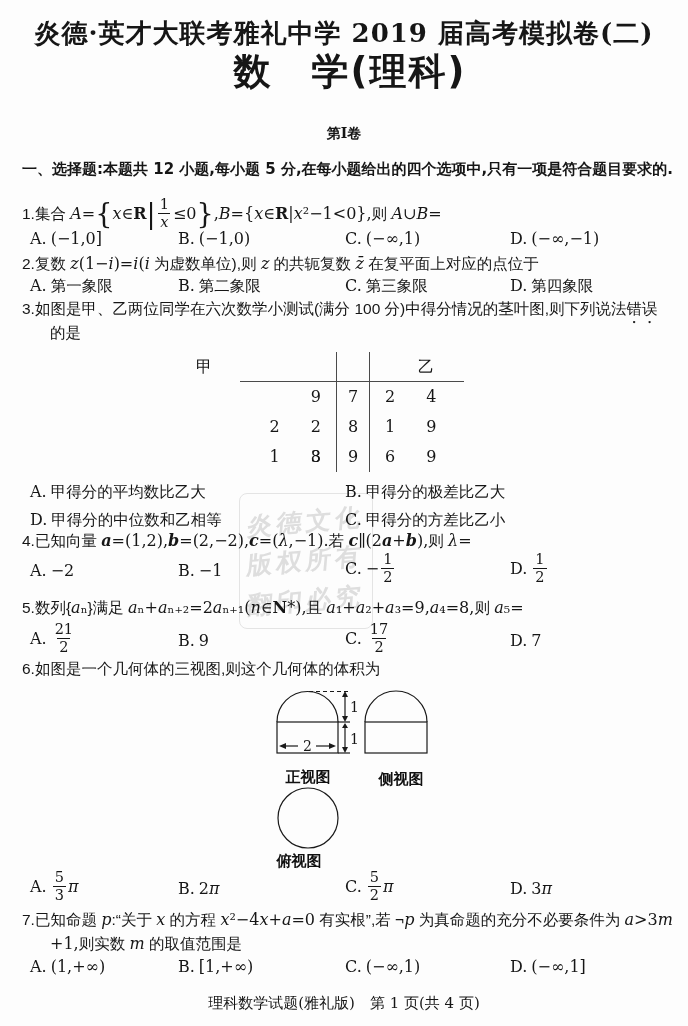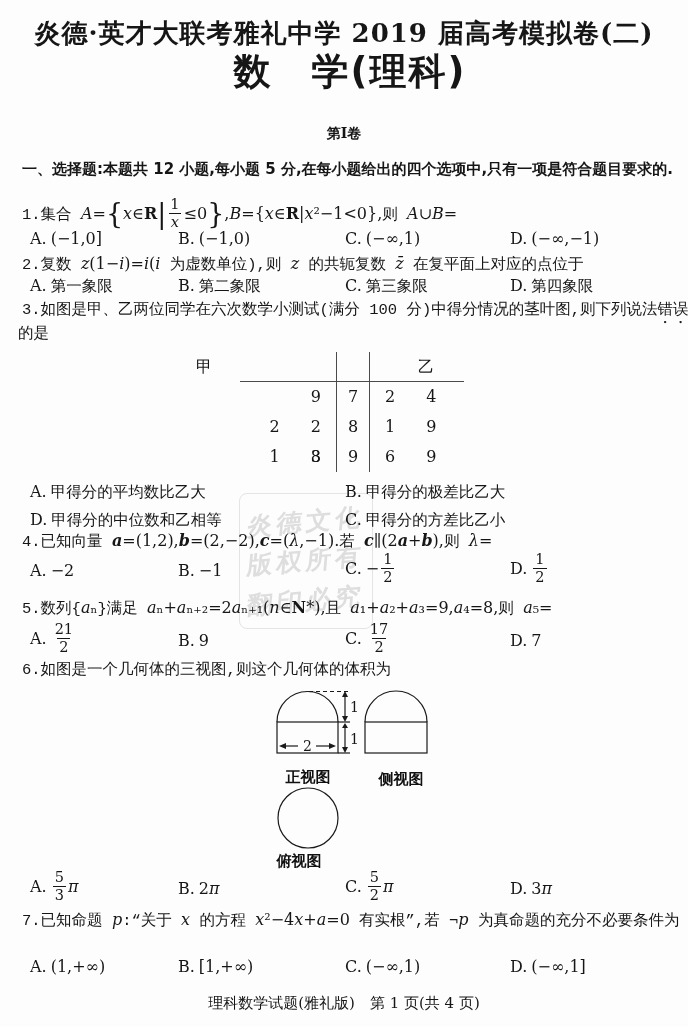--- a/index.html
+++ b/index.html
@@ -8,22 +8,22 @@
   .page{position:relative;width:688px;height:1026px;overflow:hidden;background:#fdfdfd;}
   .abs{position:absolute;left:0;right:0;z-index:1;}
 
   .title1{text-align:center;font-family:"DejaVu Serif",serif;font-weight:700;font-size:26px;letter-spacing:1px;}
   .title2{text-align:center;font-family:"DejaVu Sans","Liberation Sans",sans-serif;font-weight:700;font-size:37px;letter-spacing:2px;padding-left:12px;}
   .intro{text-align:center;font-size:15.5px;}
   .part{text-align:center;font-size:14px;font-weight:700;}
   .secdesc{padding-left:22px;font-family:"DejaVu Sans","Liberation Sans",sans-serif;font-weight:700;font-size:15px;}
 
   .stem{padding-left:22px;font-size:15.5px;line-height:1.45;white-space:nowrap;z-index:1;}
-  .stem2{padding-left:18px;}
-  .txt{font-family:Liberation Mono, monospace;}
+  .stem2{padding-left:50px;}
+  .txt{font-family:Liberation Sans, sans-serif;}
   .math{font-family:"DejaVu Serif","Liberation Serif",serif;font-size:16px;}
   .math .it{font-style:italic;}
   .vec{font-family:"DejaVu Serif",serif;font-style:italic;font-weight:700;font-size:16px;}
   .setR{font-family:"DejaVu Serif",serif;font-weight:700;font-size:16px;}
   .big{font-family:"DejaVu Serif",serif;font-size:27px;font-weight:400;vertical-align:-4px;line-height:1;}
   .frac{display:inline-flex;flex-direction:column;align-items:center;vertical-align:middle;margin:0 2px;font-family:"DejaVu Serif",serif;font-size:14.5px;line-height:1.15;transform:translateY(-2px);}
   .frac .fnum{padding:0 2px;}
   .frac .fden{border-top:1px solid #161616;padding:0 2px;}
   .frac .it{font-style:italic;}
   .em-dots{-webkit-text-emphasis:filled dot;-webkit-text-emphasis-position:under right;text-emphasis:filled dot;text-emphasis-position:under right;}
@@ -188,20 +188,21 @@
           </span><span class="math"><span class="it">π</span></span></span></div>
     <div class="opt"><span class="olab">B.</span><span class="oval"><span class="math"><span>2</span><span class="it">π</span></span></span></div>
     <div class="opt"><span class="olab">C.</span><span class="oval"><span class="frac">
             <span class="fnum"><span>5</span></span>
             <span class="fden"><span>2</span></span>
           </span><span class="math"><span class="it">π</span></span></span></div>
     <div class="opt"><span class="olab">D.</span><span class="oval"><span class="math"><span>3</span><span class="it">π</span></span></span></div>
   </div>
 
   <div class="abs stem" style="top:908px"><span class="txt">7.已知命题 </span><span class="math"><span class="it">p</span></span><span class="txt">:“关于 </span><span class="math"><span class="it">x</span></span><span class="txt"> 的方程 </span><span class="math"><span class="it">x</span><span>²−4</span><span class="it">x</span><span>+</span><span class="it">a</span><span>=0</span></span><span class="txt"> 有实根”,若 ¬</span><span class="math"><span class="it">p</span></span><span class="txt"> 为真命题的充分不必要条件为 </span><span class="math"><span class="it">a</span><span>&gt;3</span><span class="it">m</span></span></div>
+  <div class="abs stem stem2" style="top:932px"><span class="math"><span>+1,</span></span><span class="txt">则实数 </span><span class="math"><span class="it">m</span></span><span class="txt"> 的取值范围是</span></div>
   <div class="abs opts4" style="top:957px">
     <div class="opt"><span class="olab">A.</span><span class="oval"><span class="math"><span>(1,+∞)</span></span></span></div>
     <div class="opt"><span class="olab">B.</span><span class="oval"><span class="math"><span>[1,+∞)</span></span></span></div>
     <div class="opt"><span class="olab">C.</span><span class="oval"><span class="math"><span>(−∞,1)</span></span></span></div>
     <div class="opt"><span class="olab">D.</span><span class="oval"><span class="math"><span>(−∞,1]</span></span></span></div>
   </div>
 
   <div class="abs footer" style="top:994px">理科数学试题(雅礼版)　第 1 页(共 4 页)</div>
 
 </div>

